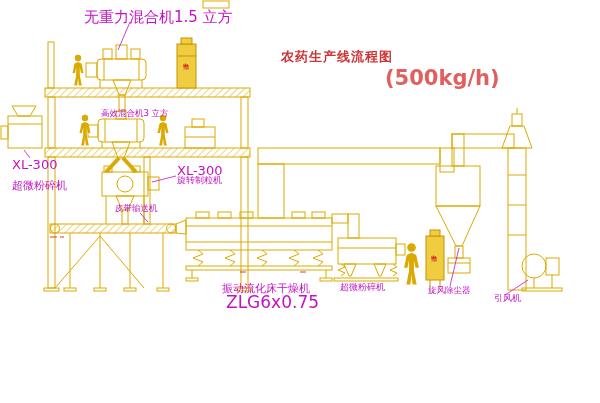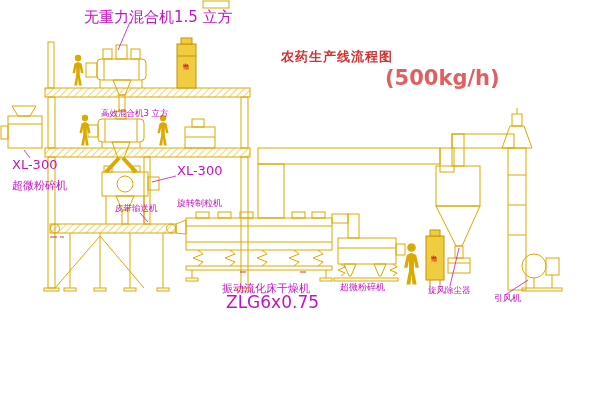--- a/index.html
+++ b/index.html
@@ -220,21 +220,21 @@
   <div class="lbl title-cn" style="left:281px;top:50px;font-size:13px;">农药生产线流程图</div>
   <div class="lbl title-cap" style="left:385px;top:42px;font-size:21px;">(500kg/h)</div>
 
   <div class="lbl" style="left:84px;top:10px;font-size:15px;">无重力混合机1.5 立方</div>
   <div class="lbl" style="left:101px;top:109px;font-size:8.5px;">高效混合机3 立方</div>
 
   <div class="lbl" style="left:12px;top:158px;font-size:13px;">XL-300</div>
   <div class="lbl" style="left:12px;top:180px;font-size:11px;">超微粉碎机</div>
 
   <div class="lbl" style="left:177px;top:164px;font-size:13px;">XL-300</div>
-  <div class="lbl" style="left:177px;top:199px;font-size:9px;">旋转制粒机</div>
+  <div class="lbl" style="left:177px;top:176px;font-size:9px;">旋转制粒机</div>
 
   <div class="lbl" style="left:115px;top:204px;font-size:8.5px;">皮带输送机</div>
 
   <div class="lbl" style="left:222px;top:283px;font-size:11px;">振动流化床干燥机</div>
   <div class="lbl" style="left:226px;top:294px;font-size:17px;">ZLG6x0.75</div>
 
   <div class="lbl" style="left:340px;top:283px;font-size:9px;">超微粉碎机</div>
 
   <div class="lbl" style="left:428px;top:286px;font-size:8.5px;">旋风除尘器</div>
   <div class="lbl" style="left:494px;top:294px;font-size:9px;">引风机</div>

